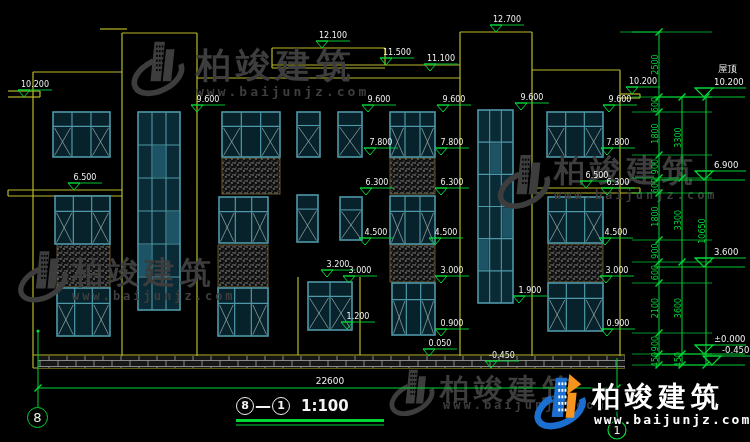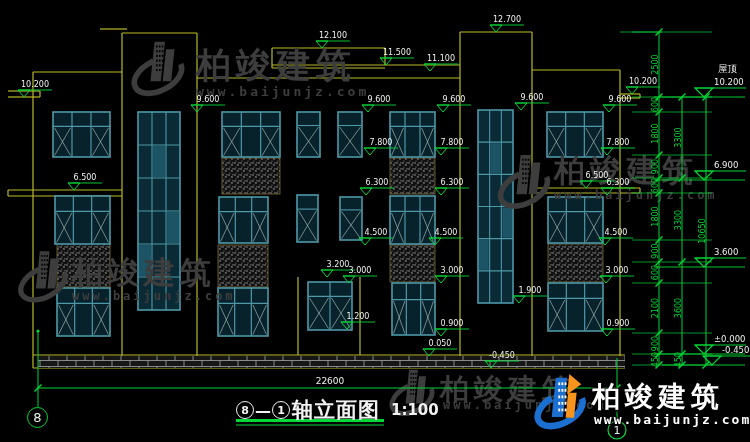--- a/index.html
+++ b/index.html
@@ -537,21 +537,20 @@
     </svg>
 
   <div class="axis-bubble" style="left:27px;top:407px;">
     <span>8</span>
   </div>
 
   <div class="title-row" style="left:236px;top:396px;">
     <span class="title-circle">8</span>
     <span class="title-dash">—</span>
     <span class="title-circle">1</span>
-    <span class="title-name">轴立面图</span>
     <span class="title-scale">1:100</span>
   </div>
 
 <div class="brand" style="left: 534px; top: 372px;">
       <svg width="56" height="60" viewBox="0 0 60 64">
   <ellipse cx="28" cy="40" rx="26" ry="15" fill="none" stroke="#1b6fd0" stroke-width="7" stroke-dasharray="95 42" transform="rotate(-27 28 40)"></ellipse>
   <g transform="skewX(-6)">
     <rect x="24" y="6" width="12" height="42" fill="#1b6fd0"></rect>
     <polygon points="38,2 52,13 38,24" fill="#f7941d"></polygon>
     <rect x="39" y="22" width="9" height="27" fill="#f7941d"></rect>

